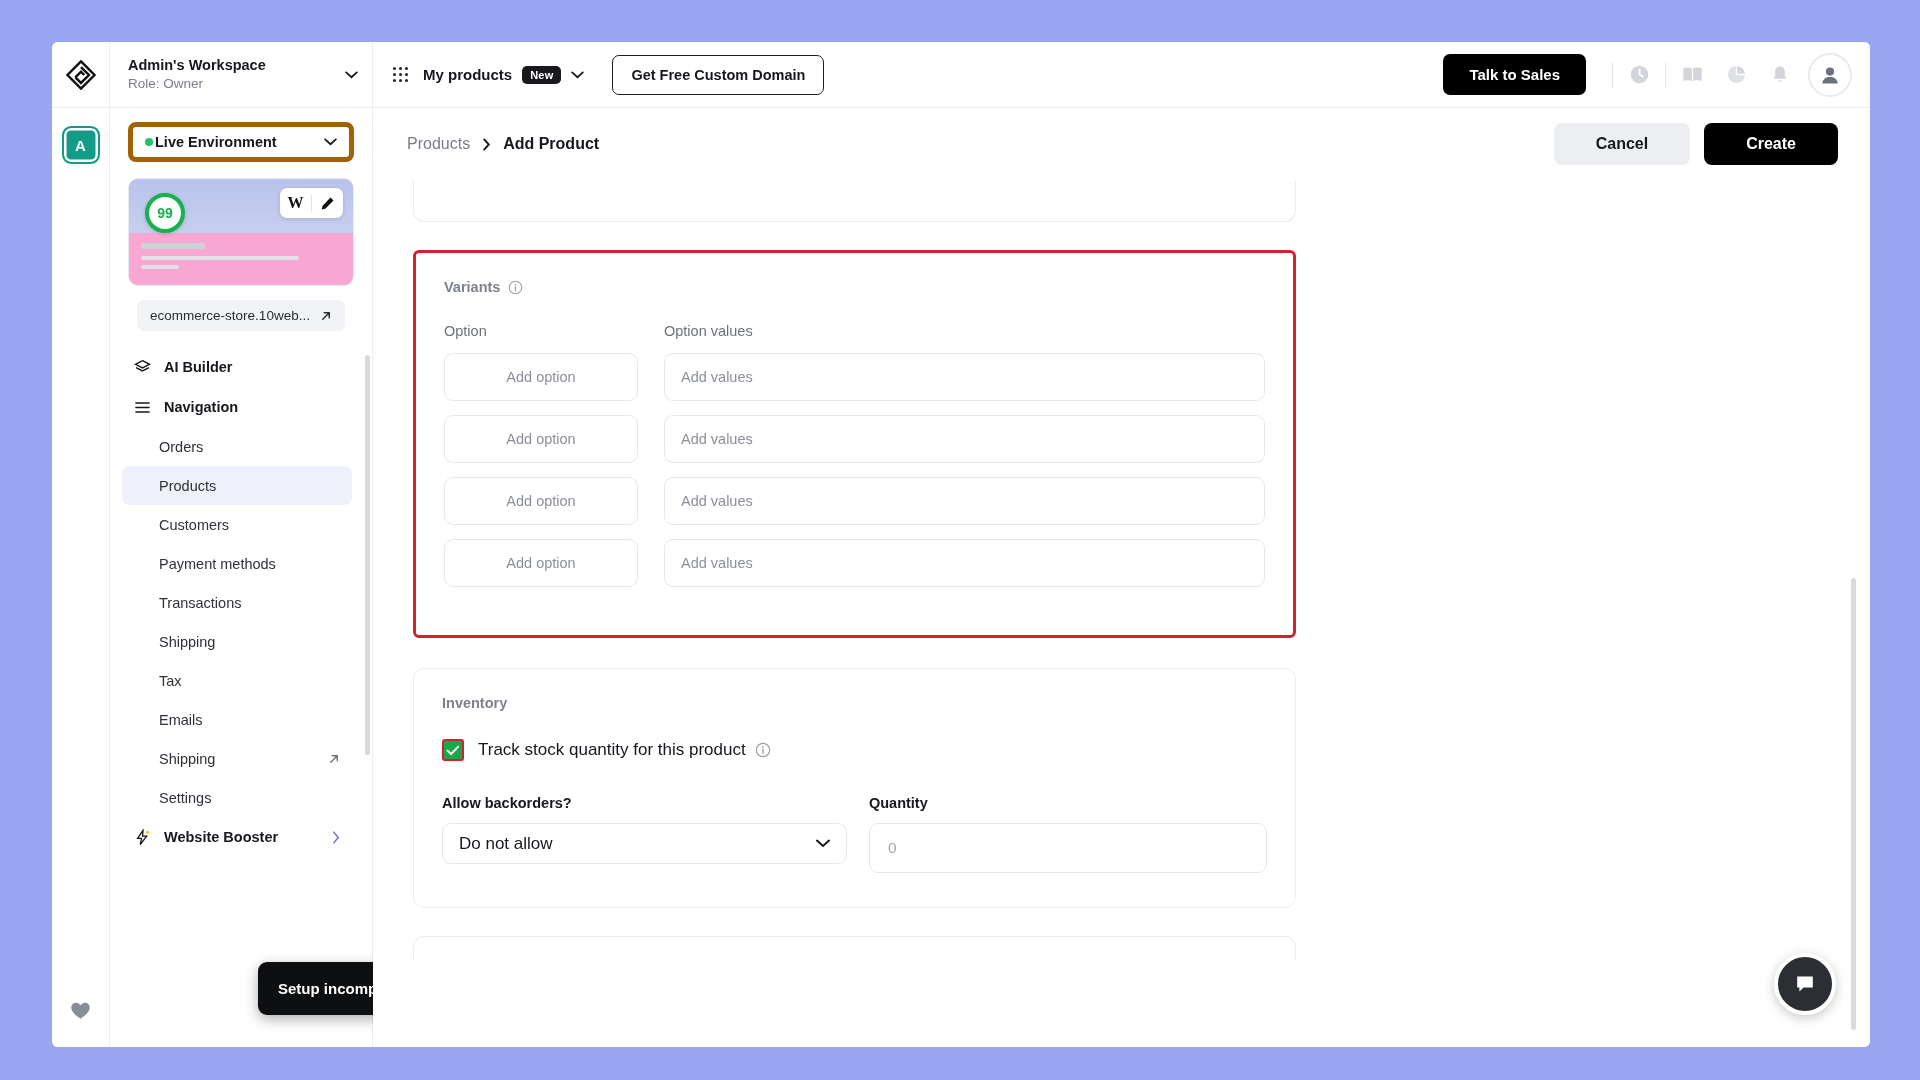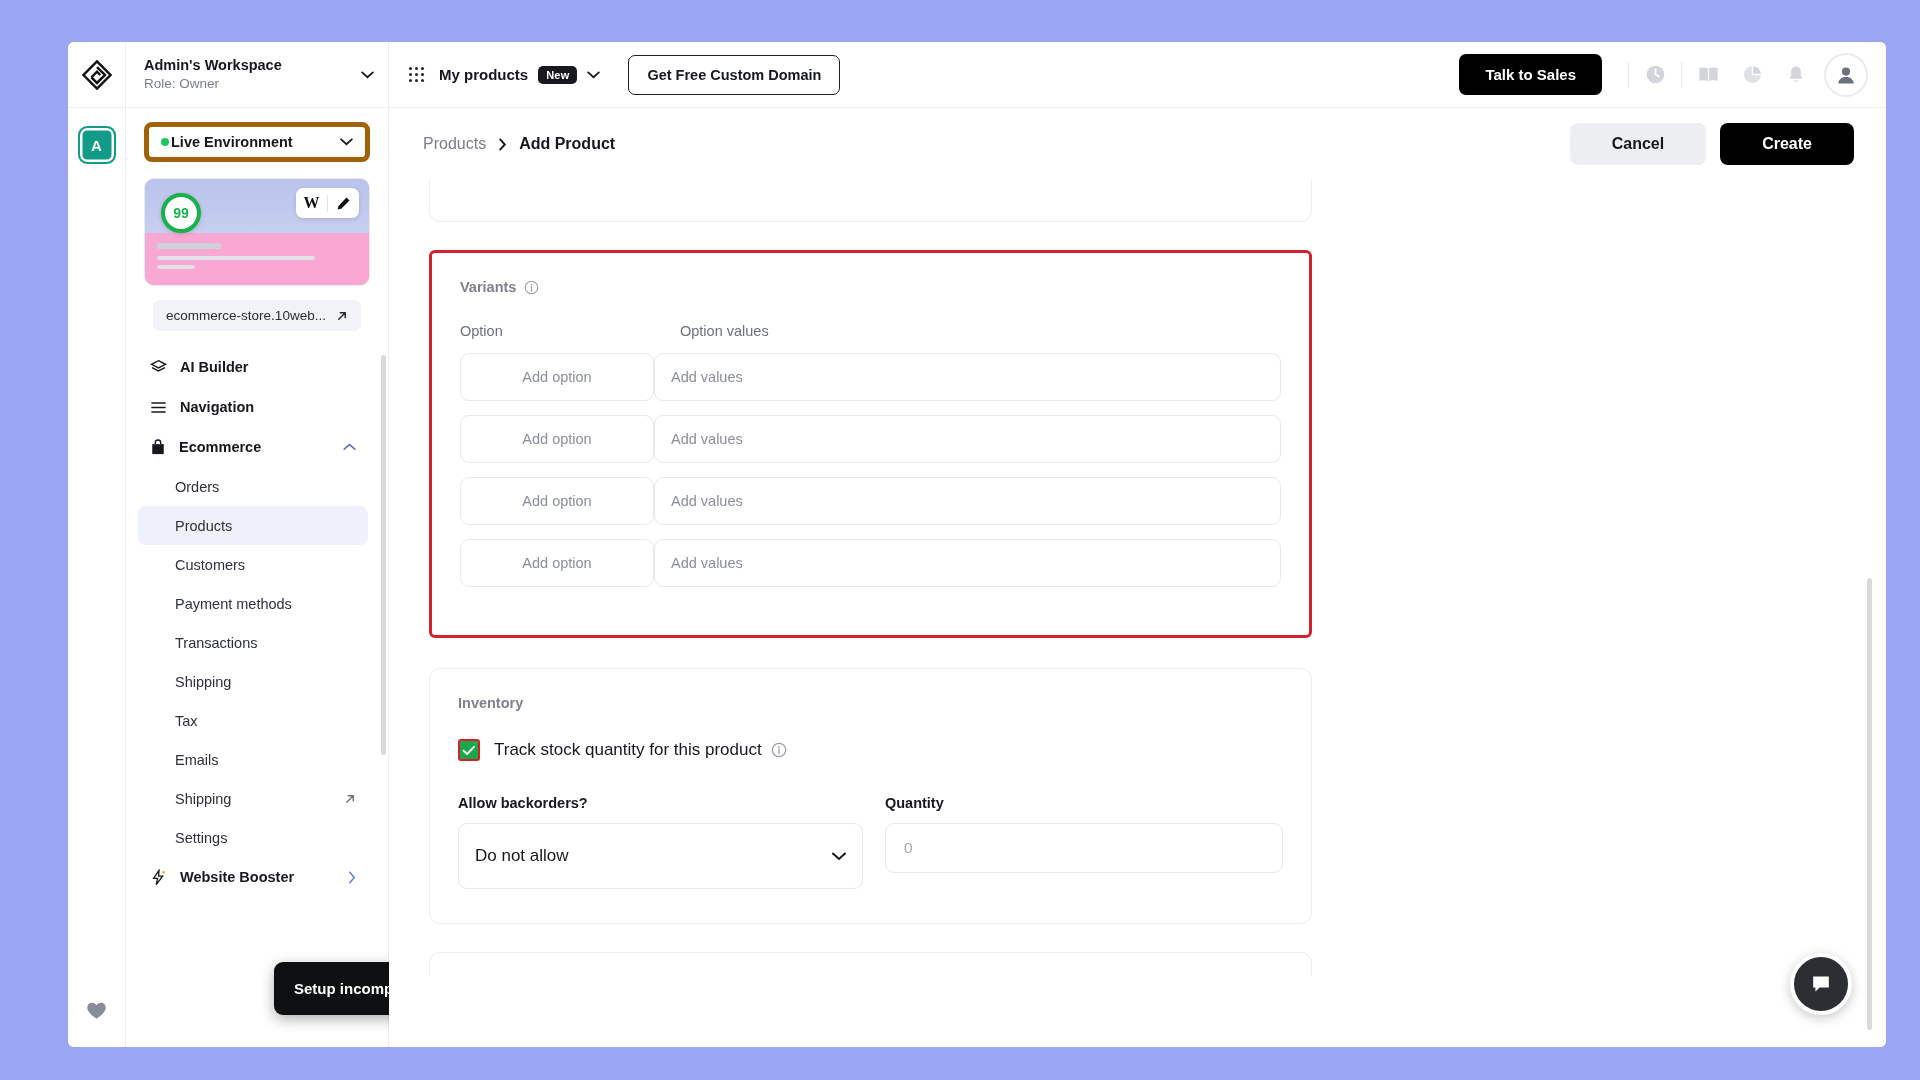--- a/index.html
+++ b/index.html
@@ -9,21 +9,21 @@
     background: #9aa6f2;
     overflow: hidden;
   }
   .page-bg {
     position: relative;
     width: 1920px; height: 1080px;
     background: #9aa6f2;
   }
   .app-window {
     position: absolute;
-    left: 68px; top: 42px;
+    left: 52px; top: 42px;
     width: 1818px; height: 1005px;
     background: #ffffff;
     border-radius: 6px;
     overflow: hidden;
     display: flex;
     flex-direction: column;
   }
 
   
   .topbar {
@@ -316,21 +316,21 @@
     margin-bottom: 30px;
   }
   .sec-title {
     font-size: 14.5px; font-weight: bold; color: #7e828b;
     display:flex; align-items:center; gap: 8px;
     margin-bottom: 28px;
   }
   .col-heads { display:flex; gap: 26px; margin-bottom: 14px; }
   .col-head { font-size: 14.5px; color: #6d717a; }
   .col-head.a { width: 194px; }
-  .variant-row { display:flex; margin-bottom: 14px; }
+  .variant-row { display:flex; gap: 26px; margin-bottom: 14px; }
   .inp {
     height: 48px;
     border: 1px solid #e6e8ec;
     border-radius: 9px;
     display:flex; align-items:center;
     font-size: 14.5px; color: #8b8f98;
     background: #fff;
     cursor: text;
   }
   .inp.option { width: 194px; justify-content: center; }
@@ -349,21 +349,21 @@
     display:flex; align-items:center; justify-content:center;
     cursor: pointer;
   }
   .chk-label { font-size: 17px; color: #16181d; display:flex; align-items:center; gap:9px; }
   .fields-row { display:flex; gap: 22px; }
   .field { display:flex; flex-direction: column; gap: 12px; }
   .field.a { width: 410px; }
   .field.b { width: 403px; }
   .field-label { font-size: 14.5px; font-weight: bold; color: #16181d; }
   .select {
-    height: 66px; border: 1px solid #e6e8ec; border-radius: 9px;
+    height: 41px; border: 1px solid #e6e8ec; border-radius: 9px;
     display:flex; align-items:center; padding: 0 16px;
     font-size: 17px; color: #16181d;
     cursor: pointer;
   }
   .select span.v { flex: 1; }
   .num-inp {
     height: 50px; border: 1px solid #e6e8ec; border-radius: 9px;
     display:flex; align-items:center; padding: 0 18px;
     font-size: 15.5px; color: #a3a7af;
     cursor: text;
@@ -537,30 +537,20 @@
           <span>AI Builder</span>
         </div>
 
         <div class="nav-item top">
           <svg width="17" height="17" viewBox="0 0 18 18">
             <path d="M2 4.2 H16 M2 9 H16 M2 13.8 H16" stroke="#16181d" stroke-width="1.5" stroke-linecap="round"></path>
           </svg>
           <span>Navigation</span>
         </div>
 
-        <div class="nav-item top">
-          <svg width="16" height="17" viewBox="0 0 17 18">
-            <path d="M2.4 5.4 H14.6 V16 H2.4 Z" fill="#16181d"></path>
-            <path d="M5.6 5.4 V4 A2.9 2.9 0 0 1 11.4 4 V5.4" fill="none" stroke="#16181d" stroke-width="1.5"></path>
-          </svg>
-          <span>Ecommerce</span>
-          <svg class="caret-up" width="13" height="8" viewBox="0 0 14 9">
-            <path d="M1 7 L7 1.8 L13 7" fill="none" stroke="#5b6fd6" stroke-width="1.8" stroke-linecap="round"></path>
-          </svg>
-        </div>
 
         <div class="nav-sub">
           <span>Orders</span>
         </div>
         <div class="nav-sub active">
           <span>Products</span>
         </div>
         <div class="nav-sub">
           <span>Customers</span>
         </div>

